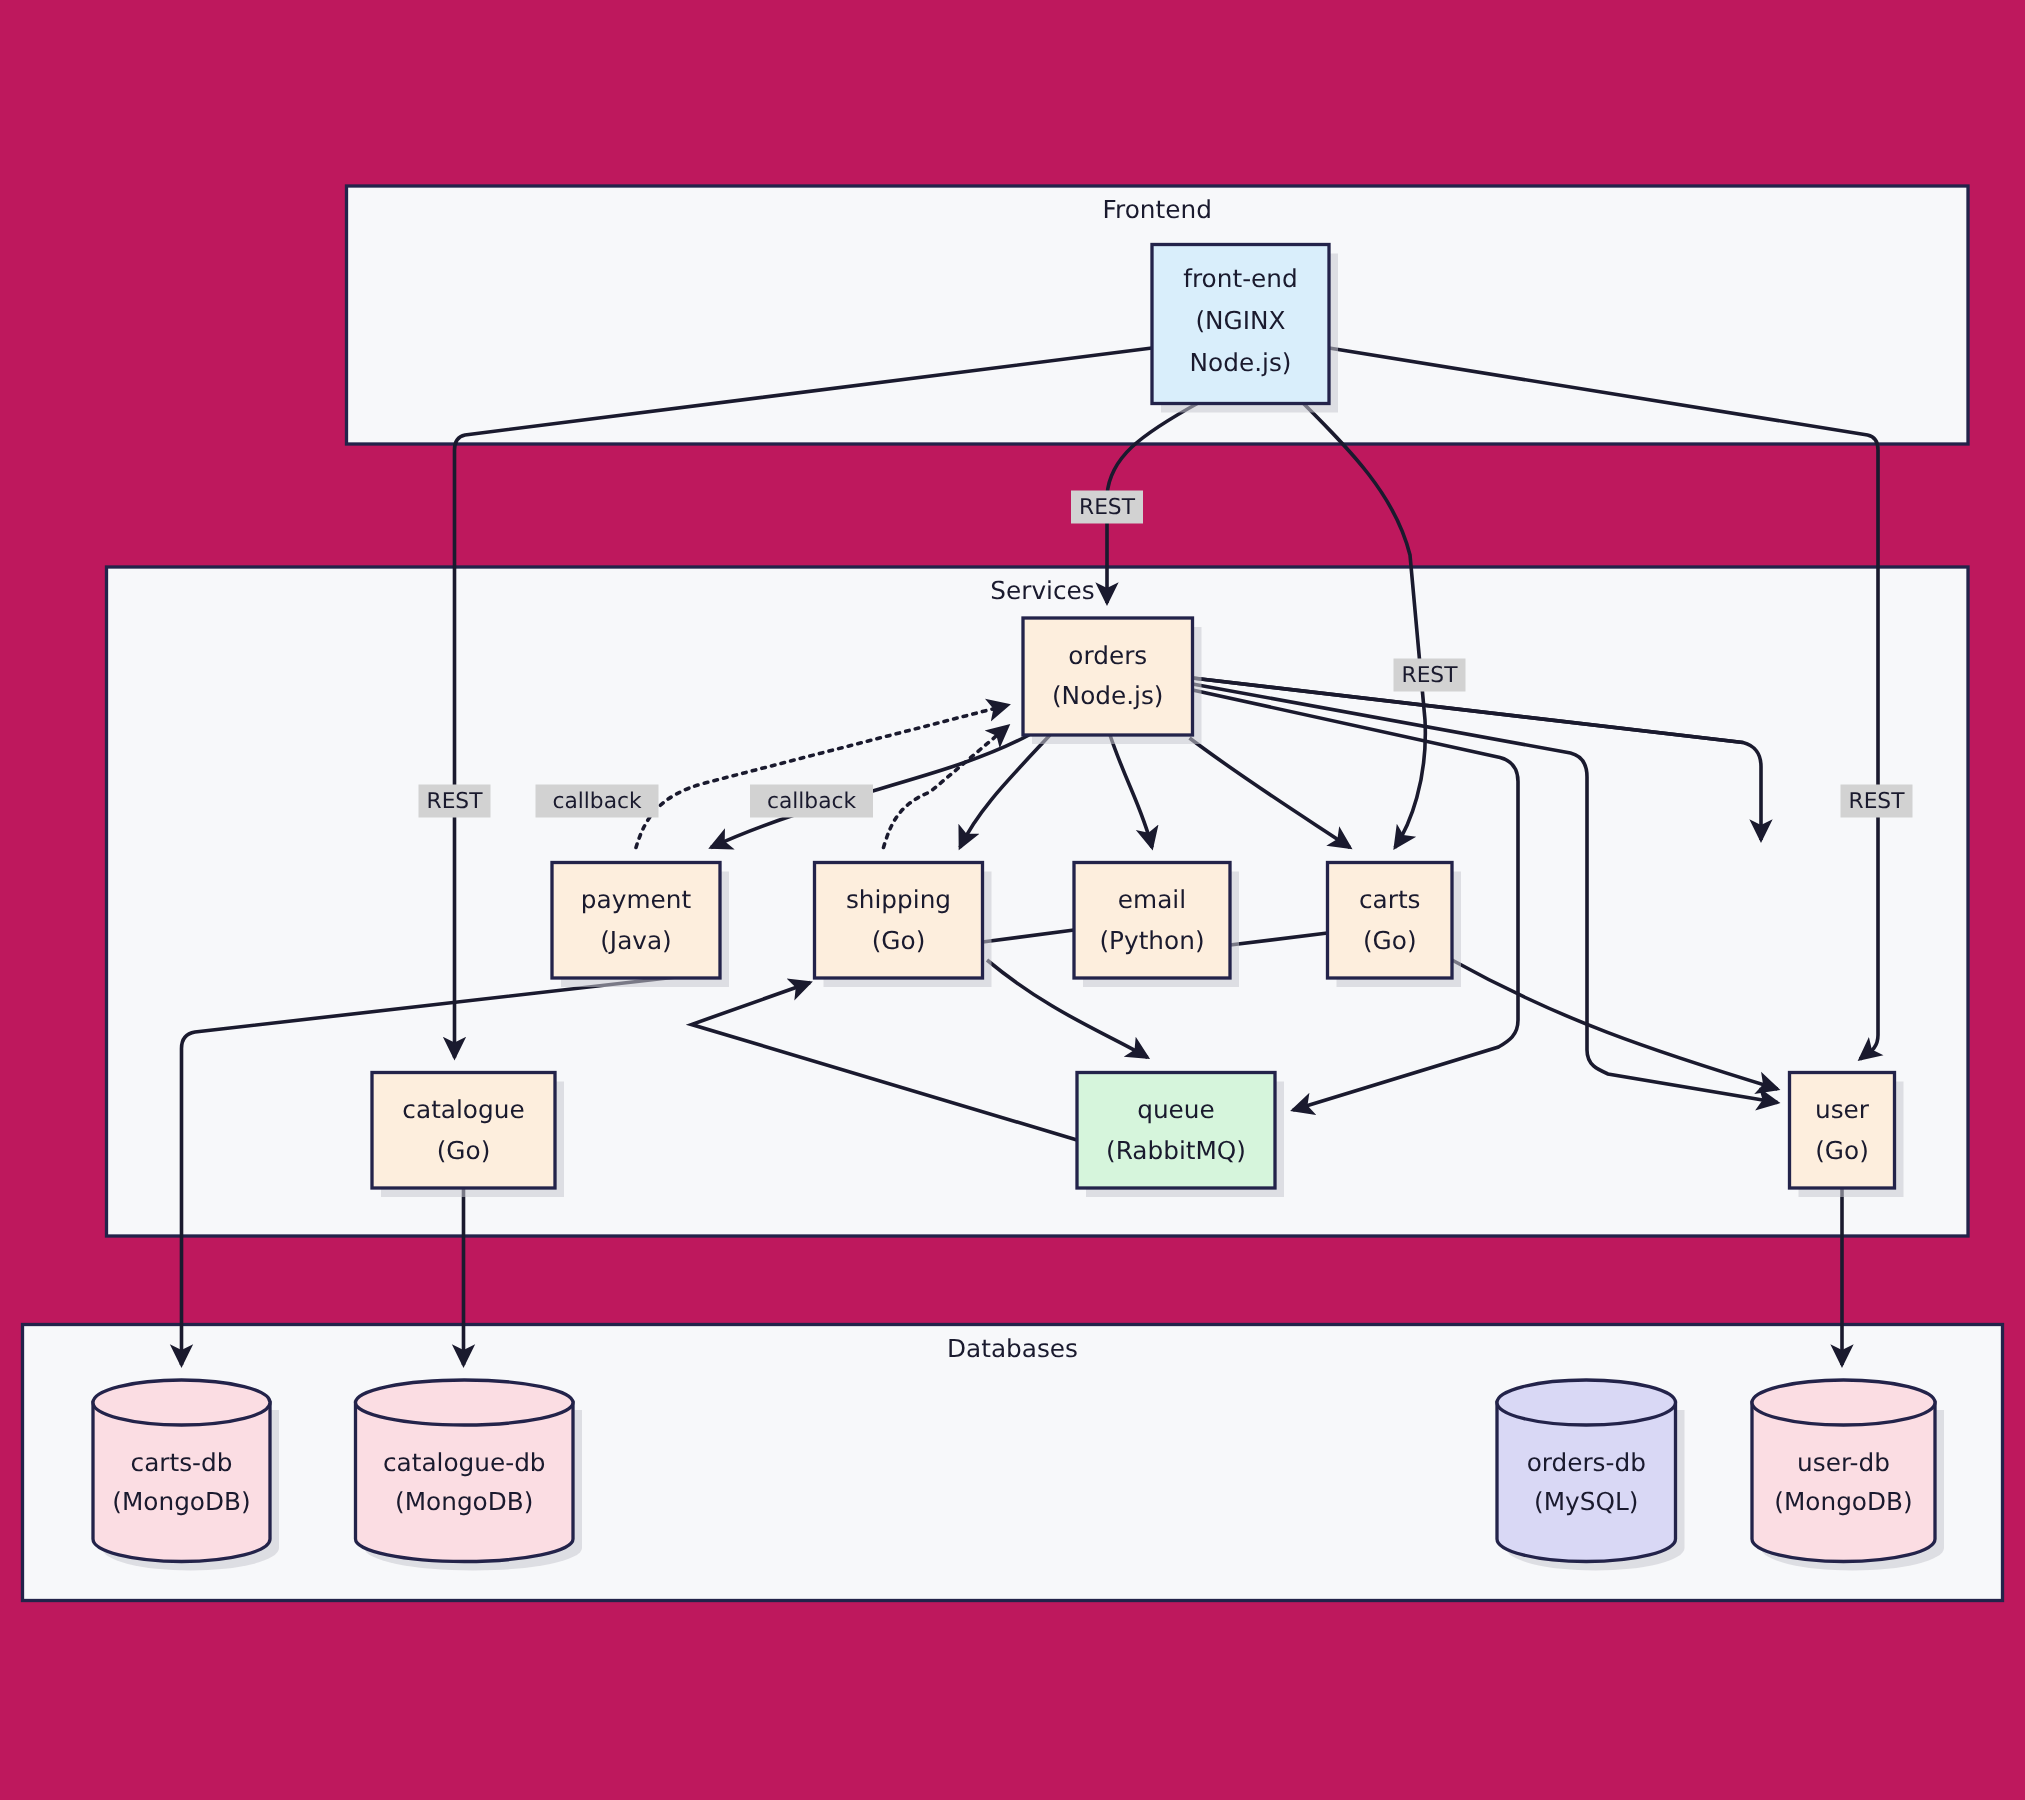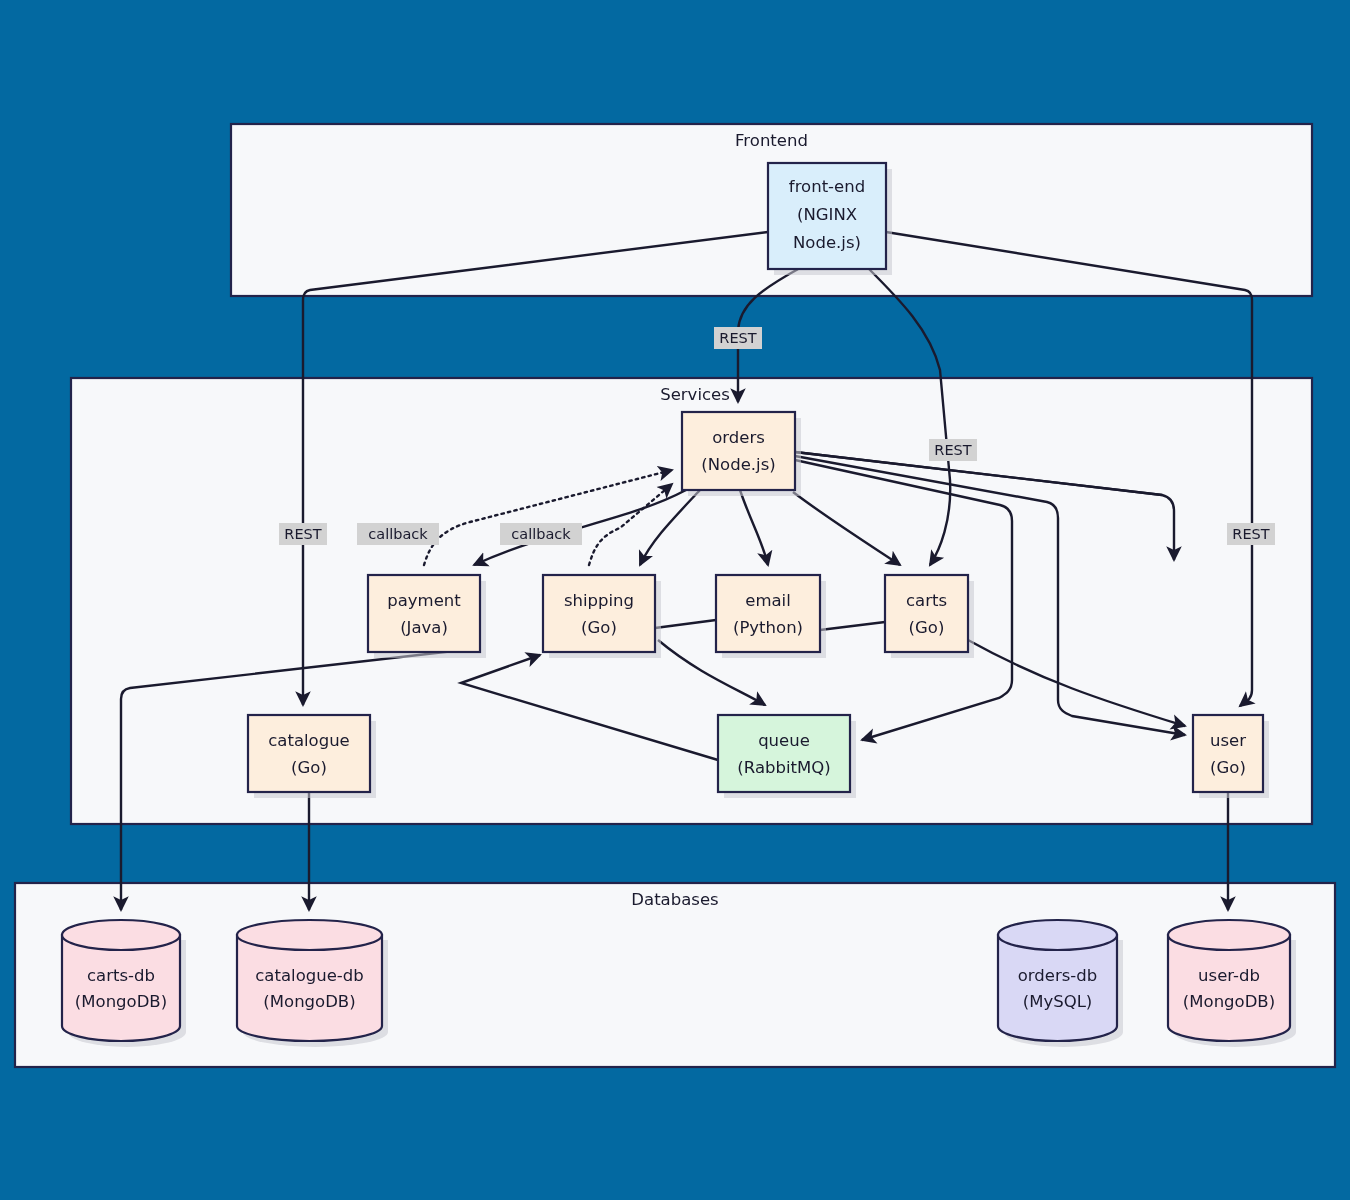--- a/index.html
+++ b/index.html
@@ -4,21 +4,21 @@
 <style>
   html, body {
     margin: 0;
     padding: 0;
     background: #ffffff;
   }
   #diagram-root {
     position: relative;
     width: 1350px;
     height: 1200px;
-    background: #0369a1;
+    background: #be185d;
     font-family: "DejaVu Sans", sans-serif;
     overflow: hidden;
   }
   svg.canvas {
     position: absolute;
     top: 0; left: 0;
     width: 1350px;
     height: 1200px;
   }
   .cluster-rect {

